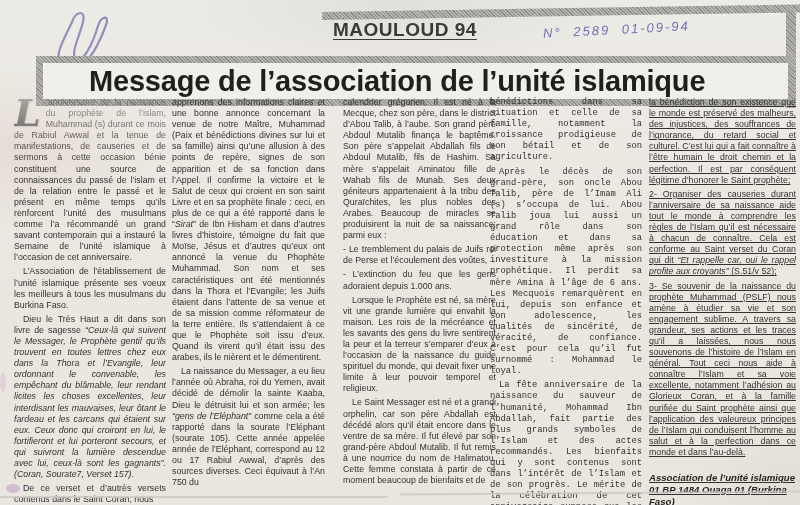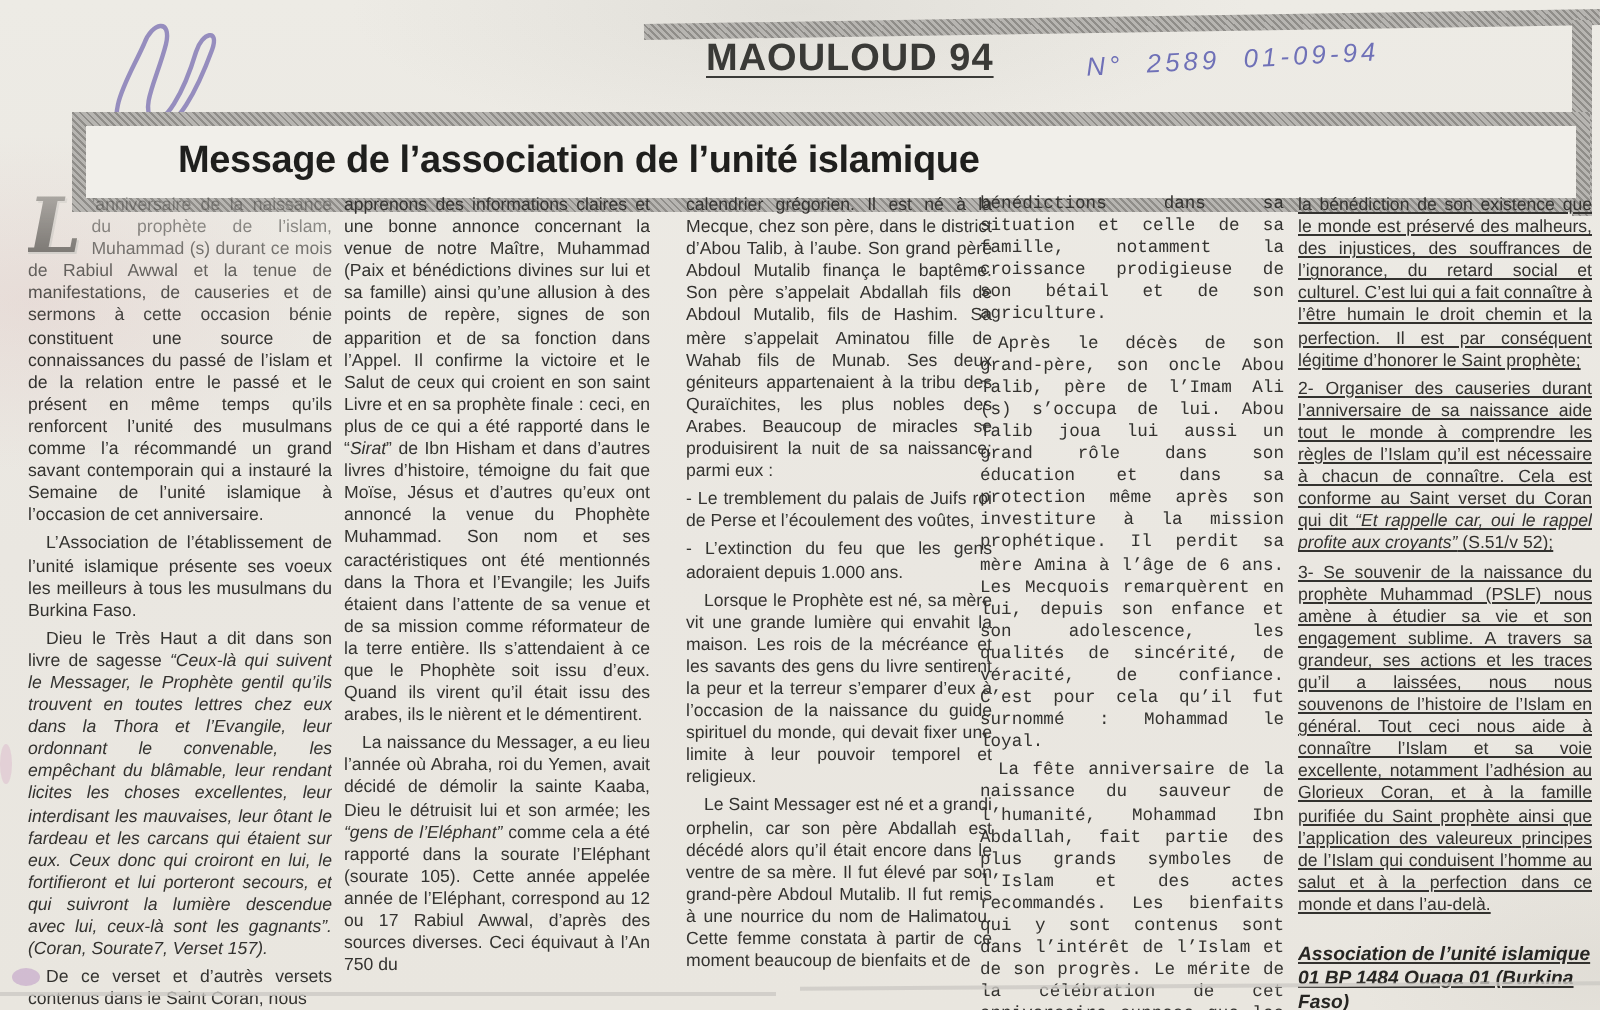--- a/index.html
+++ b/index.html
@@ -11,22 +11,22 @@
       radial-gradient(160px 90px at 100% 96%, rgba(200,196,188,.25), rgba(200,196,188,0) 75%),
       linear-gradient(180deg,#edebe5 0%,#eae7e1 55%,#e9e6df 100%);
     font-family:"Liberation Sans",sans-serif;color:#2f2e2c;
   }
   
   .ht{background:repeating-linear-gradient(45deg,#8f8d89 0 1px,#b7b5b1 1px 2.5px);}
   .strip-top{position:absolute;left:322px;top:12px;width:478px;height:8px;transform:rotate(-0.9deg);transform-origin:left center;}
   .strip-right{position:absolute;left:786px;top:10px;width:10px;height:98px;}
   .title-box{position:absolute;left:36px;top:56px;width:759px;height:50px;padding:7px;box-sizing:border-box;}
   .title-box-inner{width:100%;height:100%;background:#f1efea;display:flex;align-items:center;padding-left:46px;box-sizing:border-box;}
-  .article-title{font-size:19px;font-weight:bold;letter-spacing:-0.2px;color:#1f1f1d;white-space:nowrap;}
-  .masthead{position:absolute;left:333px;top:19px;font-size:19px;font-weight:600;letter-spacing:.5px;color:#3a3a37;text-decoration:underline;text-underline-offset:3px;white-space:nowrap;margin-left:20px;}
+  .article-title{font-size:29px;font-weight:bold;letter-spacing:-0.2px;color:#1f1f1d;white-space:nowrap;}
+  .masthead{position:absolute;left:333px;top:19px;font-size:19px;font-weight:600;letter-spacing:.5px;color:#3a3a37;text-decoration:underline;text-underline-offset:3px;white-space:nowrap;}
   .hand-number{position:absolute;left:543px;top:22px;color:#5a5cb0;font-size:13px;font-style:italic;letter-spacing:2px;word-spacing:6px;transform:rotate(-3deg);opacity:.85;white-space:nowrap;}
   .scribble{position:absolute;left:48px;top:6px;}
   .ink-dot{position:absolute;border-radius:50%;}
   .fold-line{position:absolute;height:2px;background:#ccc9c4;opacity:.8;}
 
   .col{position:absolute;top:97px;height:408px;overflow:hidden;text-align:justify;font-size:8.8px;line-height:11.1px;color:#33322f;}
   .col p{margin:0 0 3px 0;}
   .col p.ind{text-indent:9px;}
   .col .it{font-style:italic;}
   .col p.sig{margin-top:14px;font-weight:bold;font-style:italic;font-size:9.6px;line-height:12px;text-align:left;color:#262522;}

